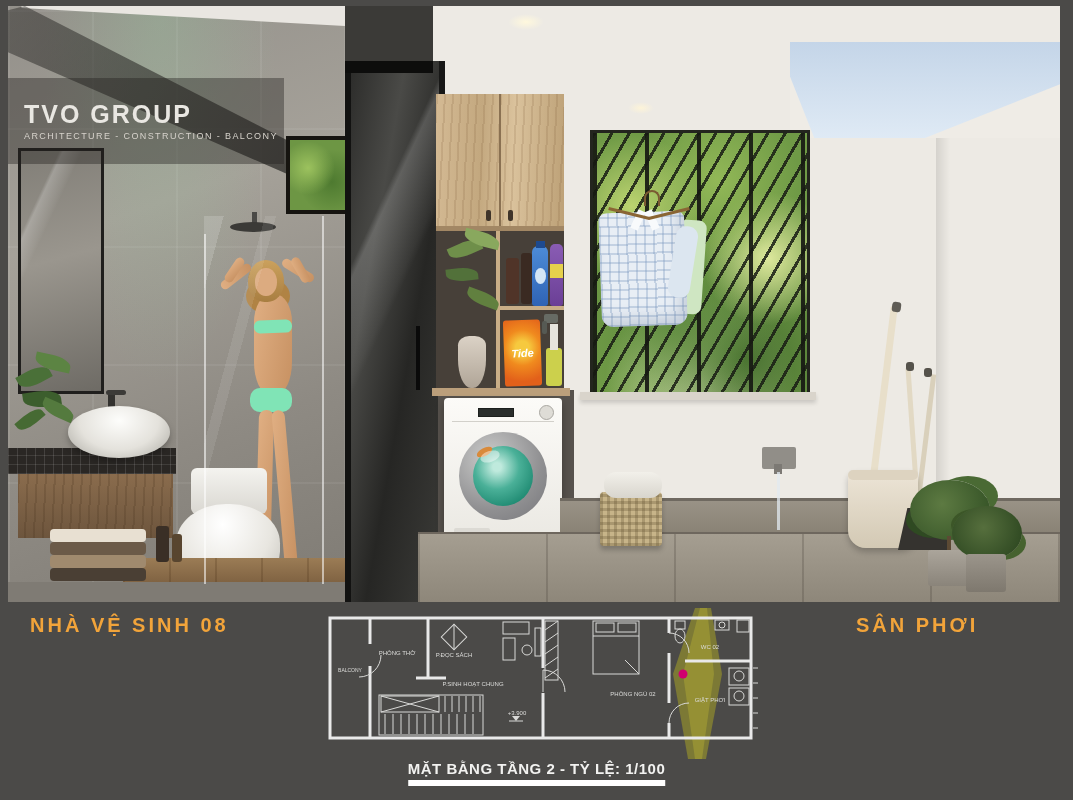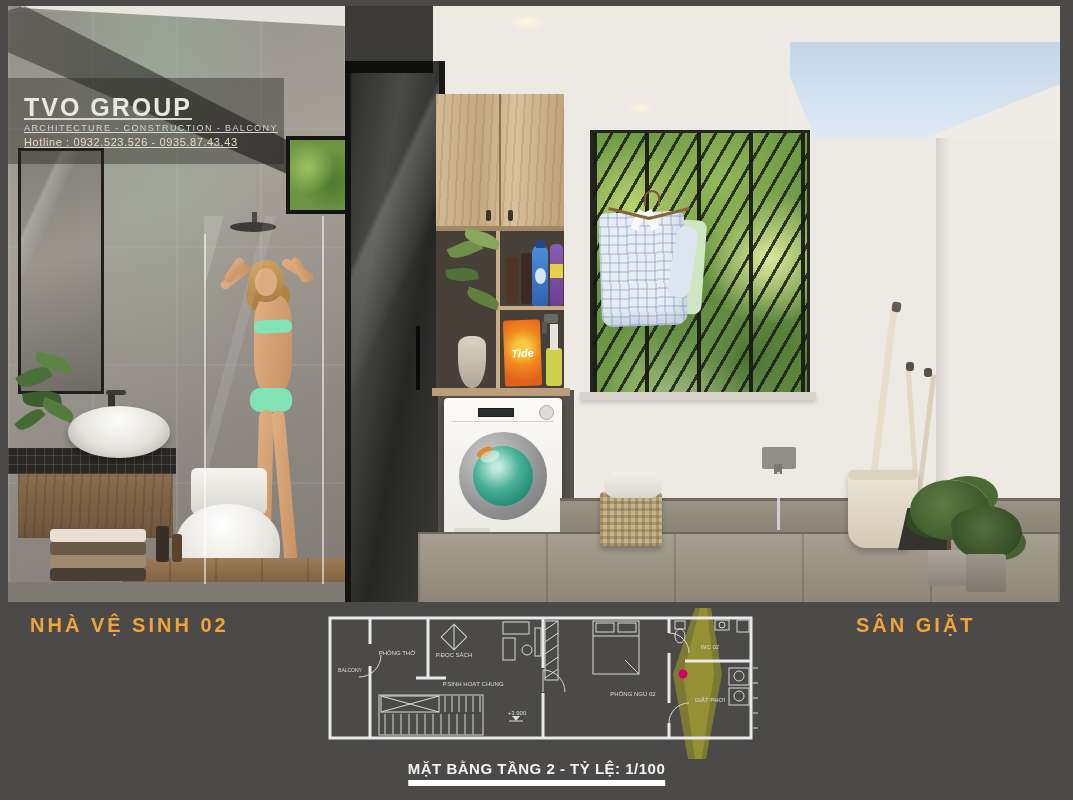--- a/index.html
+++ b/index.html
@@ -219,21 +219,21 @@
   
   #logo{left:0;top:72px;width:276px;height:86px;background:rgba(35,33,30,.40);
     display:flex;align-items:center;padding:0 6px;box-sizing:border-box;color:#dad7d2;}
   #logo-circle{width:60px;height:60px;border:2px solid rgba(240,238,232,.85);border-radius:50%;
     flex:0 0 auto;display:flex;flex-direction:column;align-items:center;justify-content:center;}
   #logo-roof{width:16px;height:16px;border-top:2px solid rgba(240,238,232,.9);
     border-right:2px solid rgba(240,238,232,.9);transform:rotate(-45deg);margin-bottom:-6px;}
   #logo-tvo{font-family:"Liberation Serif",serif;font-size:15px;letter-spacing:2px;
     border-top:1px solid rgba(240,238,232,.8);border-bottom:1px solid rgba(240,238,232,.8);
     padding:1px 3px;}
-  #logo-text{margin-left:10px;display:flex;flex-direction:column;text-decoration:underline;}
+  #logo-text{margin-left:10px;display:flex;flex-direction:column;}
   #logo-name{font-size:25px;font-weight:800;letter-spacing:2px;color:#e9e7e2;line-height:1.05;}
   #logo-tag{font-size:9px;letter-spacing:1.4px;color:#d6d2cb;margin-top:3px;}
   #logo-hot{font-size:11px;letter-spacing:.6px;color:#e6d8c2;margin-top:3px;}
   
   .room-label{position:absolute;font-size:20px;font-weight:bold;letter-spacing:3px;color:#f2a43a;}
   #label-left{left:30px;top:614px;}
   #label-right{left:856px;top:614px;}
   #plan-svg{left:321px;top:608px;}
   #plan-caption{left:50%;top:760px;transform:translateX(-50%);
     font-size:15px;font-weight:bold;letter-spacing:.5px;color:#f2f2f0;
@@ -390,27 +390,26 @@
     <div id="plant1-fol" class="s foliage"></div>
     <div id="plant1-trunk" class="s"></div>
     <div id="plant1-pot" class="s"></div>
     <div id="plant2-fol" class="s foliage"></div>
     <div id="plant2-pot" class="s"></div>
 
     <div id="logo" class="s">
       <div id="logo-text">
         <div id="logo-name">TVO GROUP</div>
         <div id="logo-tag">ARCHITECTURE - CONSTRUCTION - BALCONY</div>
-        <div id="logo-hot">Hotline : 0932.523.526 - 0935.87.43.43</div>
       </div>
     </div>
   </div>
 
-  <div id="label-left" class="room-label">NHÀ VỆ SINH 02</div>
-  <div id="label-right" class="room-label">SÂN GIẶT</div>
+  <div id="label-left" class="room-label">NHÀ VỆ SINH 08</div>
+  <div id="label-right" class="room-label">SÂN PHƠI</div>
 
   <svg id="plan-svg" class="s" width="438" height="152" viewBox="0 0 438 152">
 
     <polygon points="374,0 390,0 401,66 385,151 367,151 352,66" fill="rgba(194,187,28,0.42)"></polygon>
     <polygon points="379,0 386,0 393,66 381,151 374,151 362,66" fill="rgba(222,216,50,0.25)"></polygon>
     <g stroke="#e9e9e9" fill="none" stroke-width="3">
       <rect x="9" y="10" width="421" height="120"></rect>
       <line x1="49" y1="10" x2="49" y2="36"></line>
         <line x1="49" y1="58" x2="49" y2="130"></line>
       <line x1="107" y1="10" x2="107" y2="70"></line>

